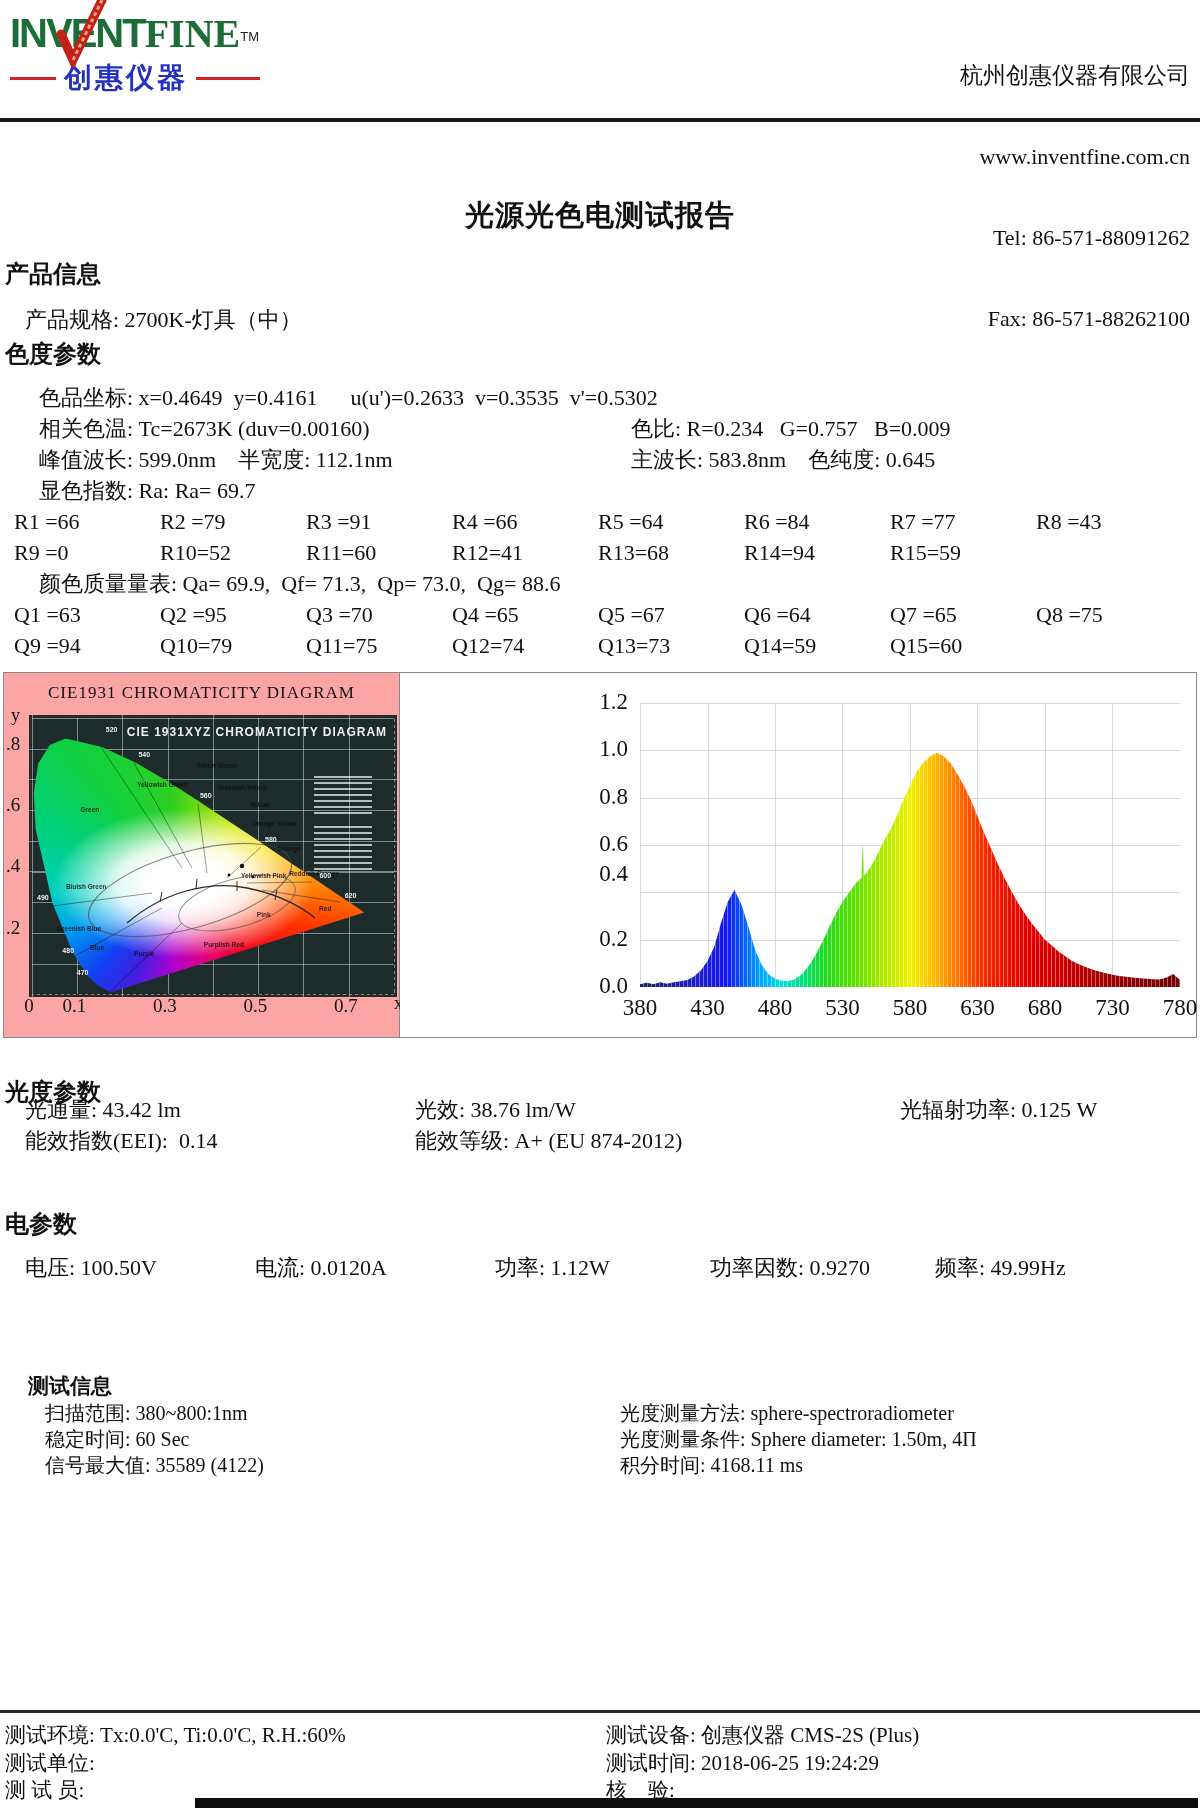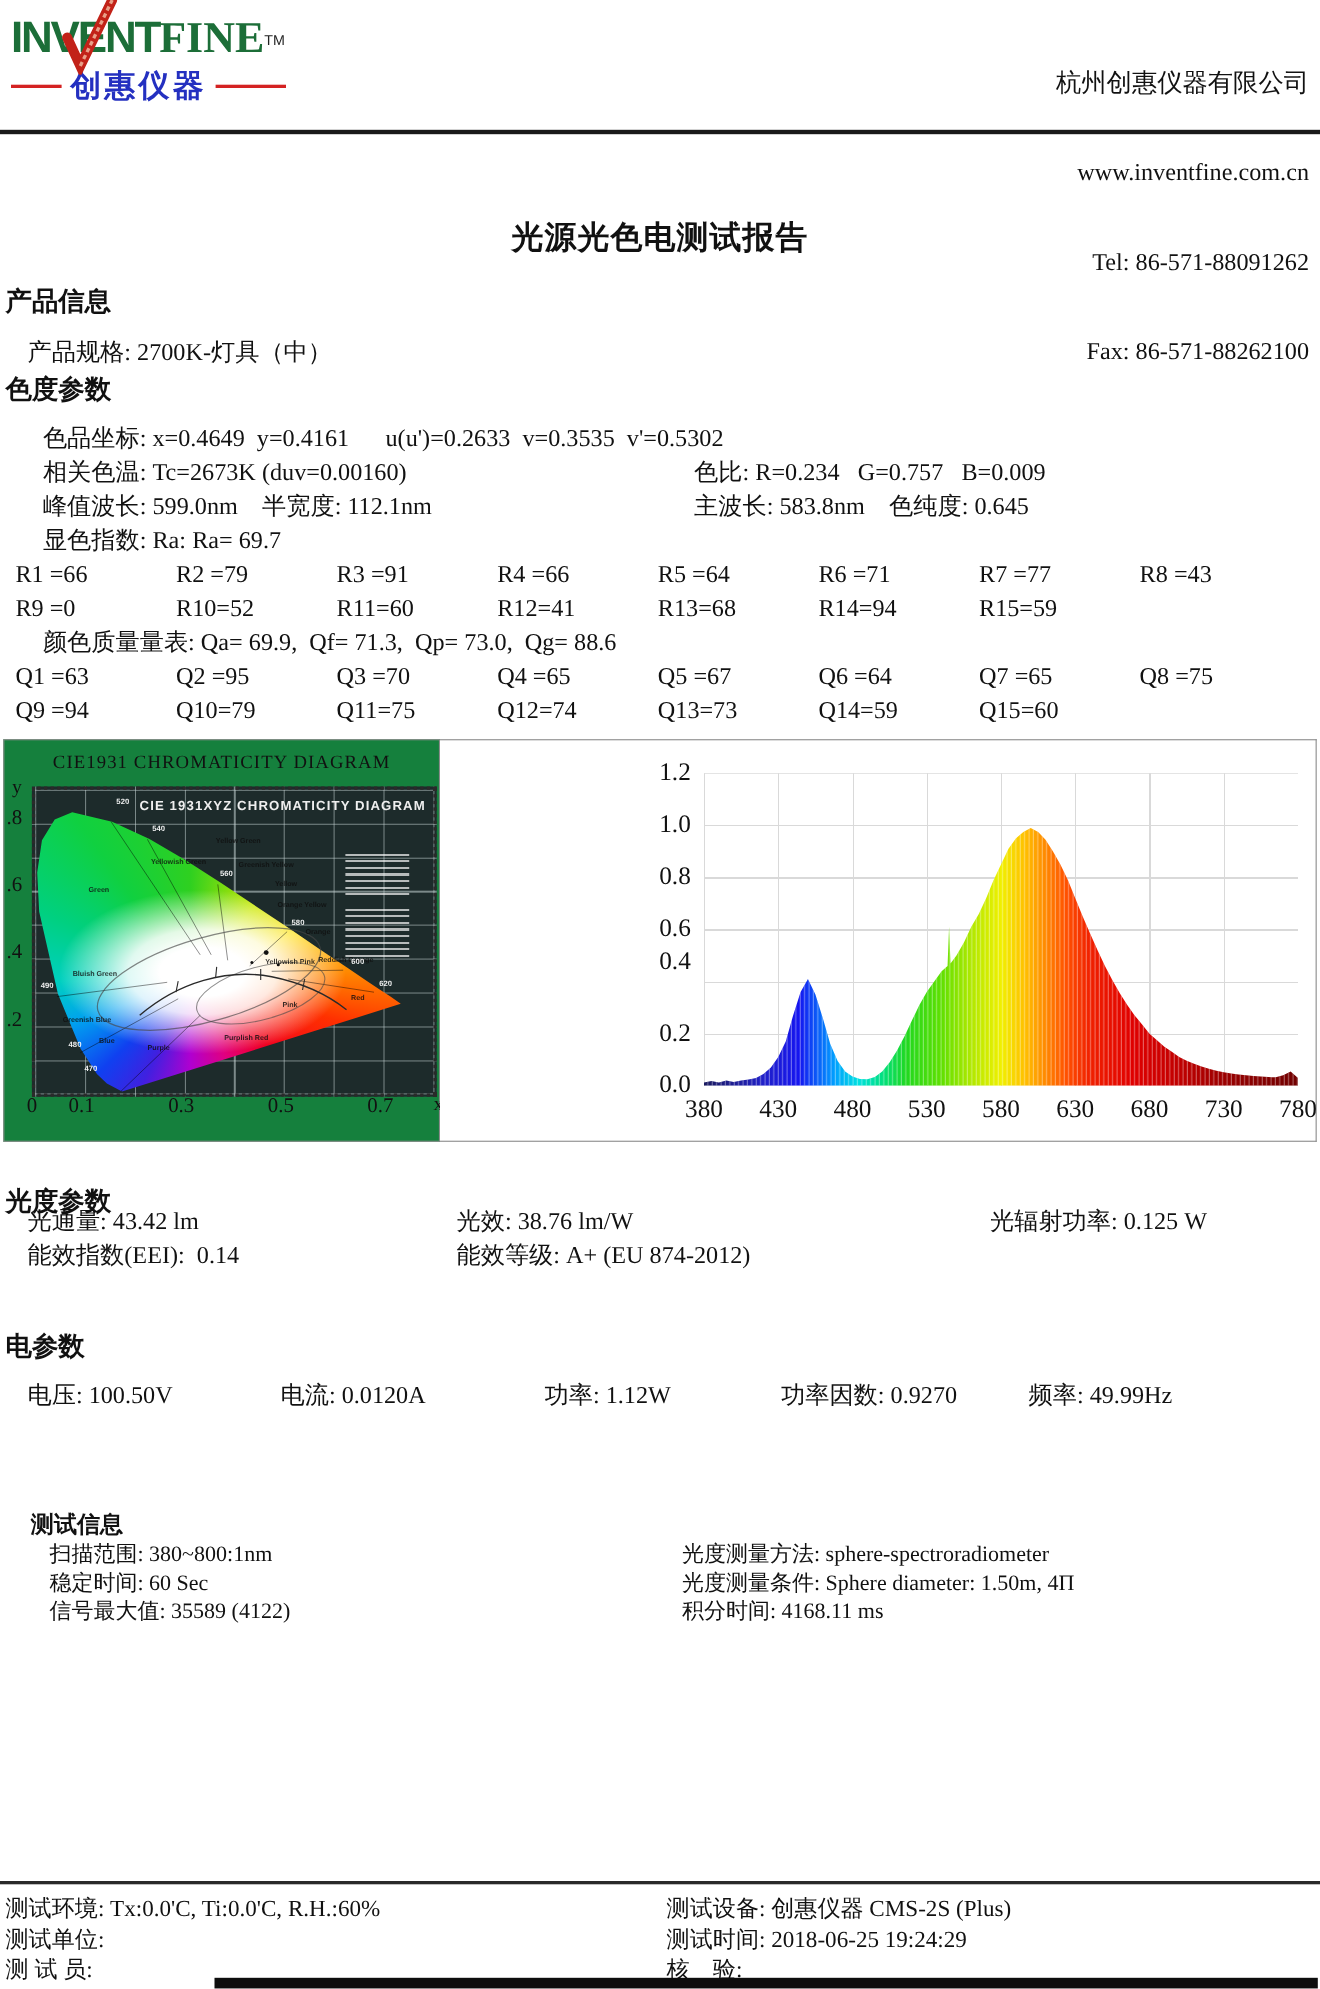--- a/index.html
+++ b/index.html
@@ -27,21 +27,21 @@
   .line{white-space:pre;font-size:22px;line-height:31px;}
   .indent{padding-left:25px;}
   .block{position:absolute;left:0;width:1200px;}
   .row{display:flex;}
   .cell{white-space:pre;font-size:22px;line-height:31px;flex:0 0 auto;}
   .w617{width:592px;}
   .rq{display:grid;grid-template-columns:repeat(8,146px);font-size:22px;line-height:31px;}
   .rq span{white-space:pre;}
   
   .charts{position:absolute;left:3px;top:672px;width:1194px;height:366px;display:flex;}
-  .cie-box{position:relative;width:397px;height:366px;border:1px solid #8a8a8a;background:#15803d;box-sizing:border-box;}
+  .cie-box{position:relative;width:397px;height:366px;border:1px solid #8a8a8a;background:#fca5a5;box-sizing:border-box;}
   .spec-box{position:relative;width:797px;height:366px;border:1px solid #8a8a8a;border-left:none;background:#fff;box-sizing:border-box;}
   .cie-title{position:absolute;left:0;top:10px;width:100%;text-align:center;font-size:17px;letter-spacing:1px;}
   .cie-ylab{position:absolute;left:7px;top:32px;font-size:18px;}
   .cie-xlab{position:absolute;left:390px;top:320px;font-size:18px;}
   .cie-image{position:absolute;left:25px;top:42px;width:362px;height:276px;background-color:#1d2b2b;
              border:3px dotted #2a2a2a;box-sizing:content-box;
              background-image:
                repeating-linear-gradient(to right, rgba(200,214,214,.55) 0 1px, transparent 1px 45.25px),
                repeating-linear-gradient(to bottom, rgba(200,214,214,.55) 0 1px, transparent 1px 30.7px);}
   .cie-inner-title{position:absolute;left:0;top:7px;width:100%;text-align:center;color:#efefef;
@@ -129,21 +129,21 @@
       <span class="cell w617">峰值波长: 599.0nm    半宽度: 112.1nm</span>
       <span class="cell">主波长: 583.8nm    色纯度: 0.645</span>
     </div>
     <div class="line indent">显色指数: Ra: Ra= 69.7</div>
     <div class="rq">
       <span>R1 =66</span>
       <span>R2 =79</span>
       <span>R3 =91</span>
       <span>R4 =66</span>
       <span>R5 =64</span>
-      <span>R6 =71</span>
+      <span>R6 =84</span>
       <span>R7 =77</span>
       <span>R8 =43</span>
     </div>
     <div class="rq">
       <span>R9 =0</span>
       <span>R10=52</span>
       <span>R11=60</span>
       <span>R12=41</span>
       <span>R13=68</span>
       <span>R14=94</span>

